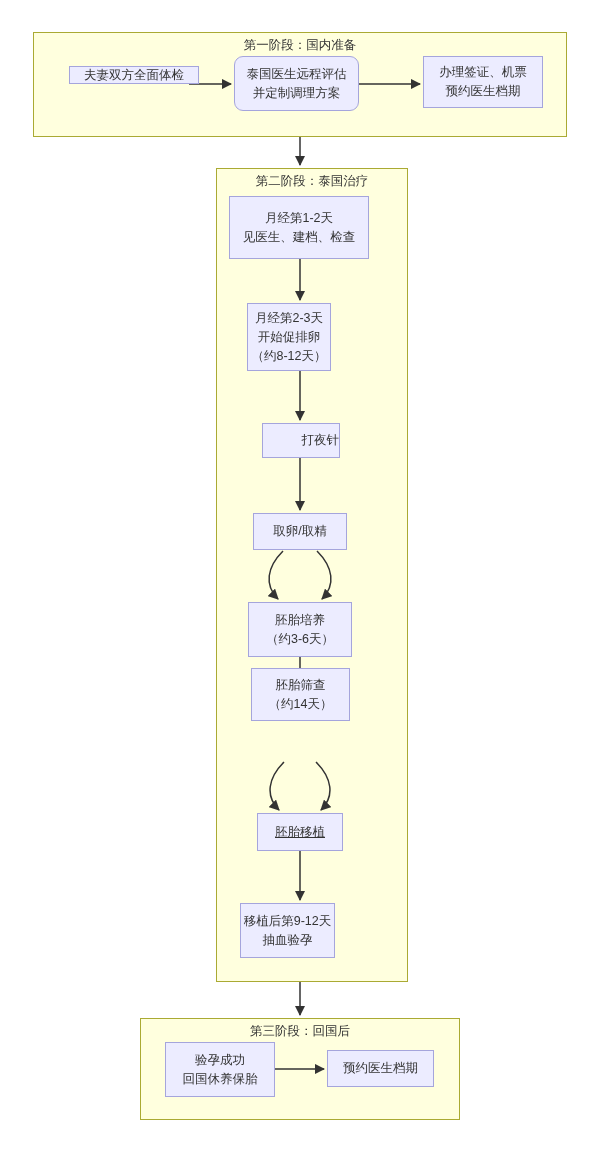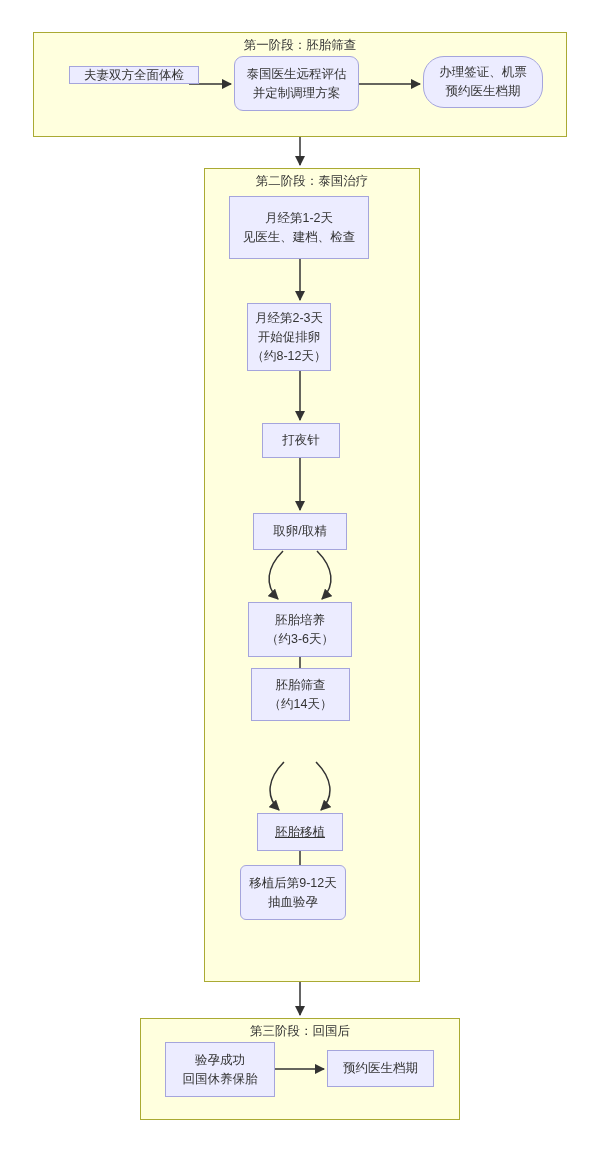--- a/index.html
+++ b/index.html
@@ -52,44 +52,44 @@
   .node-label {
     display: block;
     text-align: center;
     font-size: 12.5px;
     line-height: 19px;
     color: #333333;
     white-space: pre-line;
   }
   
   .c1 { left: 33px;  top: 32px;   width: 534px; height: 105px; }
-  .c2 { left: 204px; top: 168px;  width: 216px; height: 814px; }
+  .c2 { left: 216px; top: 168px;  width: 192px; height: 814px; }
   .c3 { left: 140px; top: 1018px; width: 320px; height: 102px; }
   
   .n1  { left: 59px;  top: 66px;   width: 130px; height: 18px; margin-left: 10px; }
   .n2  { left: 234px; top: 56px;   width: 125px; height: 55px; border-radius: 9px; }
-  .n3  { left: 423px; top: 56px;   width: 120px; height: 52px; border-radius: 21px; }
+  .n3  { left: 423px; top: 56px;   width: 120px; height: 52px; }
   .n4  { left: 229px; top: 196px;  width: 140px; height: 63px; }
   .n5  { left: 247px; top: 303px;  width: 84px; height: 68px; }
-  .n6  { left: 262px; top: 423px;  width: 78px;  height: 35px; }
+  .n6  { left: 262px; top: 423px;  width: 78px;  height: 35px; justify-content: flex-end; }
   .n7  { left: 253px; top: 513px;  width: 94px;  height: 37px; }
   .n8  { left: 248px; top: 602px;  width: 104px; height: 55px; }
   .n9  { left: 251px; top: 668px;  width: 99px;  height: 53px; }
   .n10 { left: 257px; top: 813px;  width: 86px;  height: 38px; text-decoration: underline; }
-  .n11 { left: 240px; top: 865px;  width: 106px; height: 55px; border-radius: 6px; }
+  .n11 { left: 240px; top: 903px;  width: 95px; height: 55px; }
   .n12 { left: 165px; top: 1042px; width: 110px; height: 55px; }
   .n13 { left: 327px; top: 1050px; width: 107px; height: 37px; }
 </style>
 </head>
 <body>
 
 <div class="canvas">
 
   <div class="cluster c1">
-    <div class="cluster-title">第一阶段：胚胎筛查</div>
+    <div class="cluster-title">第一阶段：国内准备</div>
   </div>
   <div class="cluster c2">
     <div class="cluster-title">第二阶段：泰国治疗</div>
   </div>
   <div class="cluster c3">
     <div class="cluster-title">第三阶段：回国后</div>
   </div>
 
   <svg class="edges" width="600" height="1153" viewBox="0 0 600 1153" aria-hidden="true">
     <defs>

